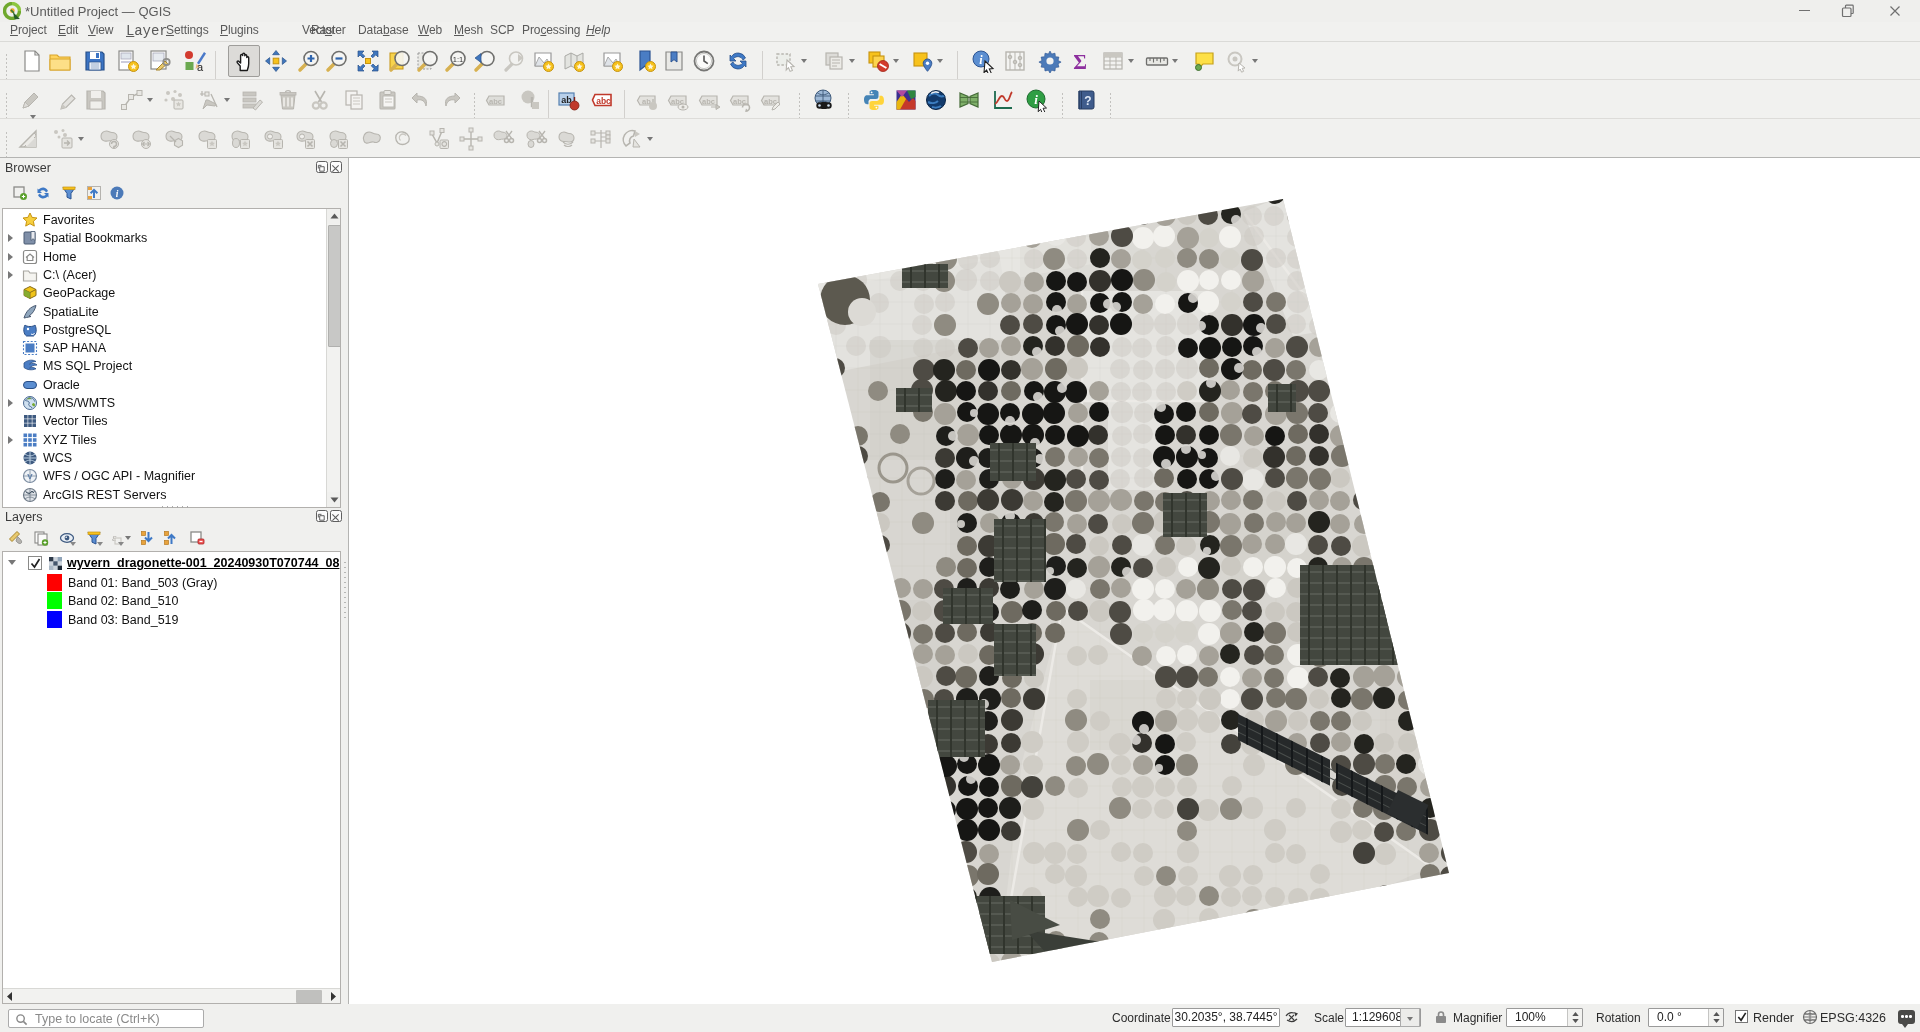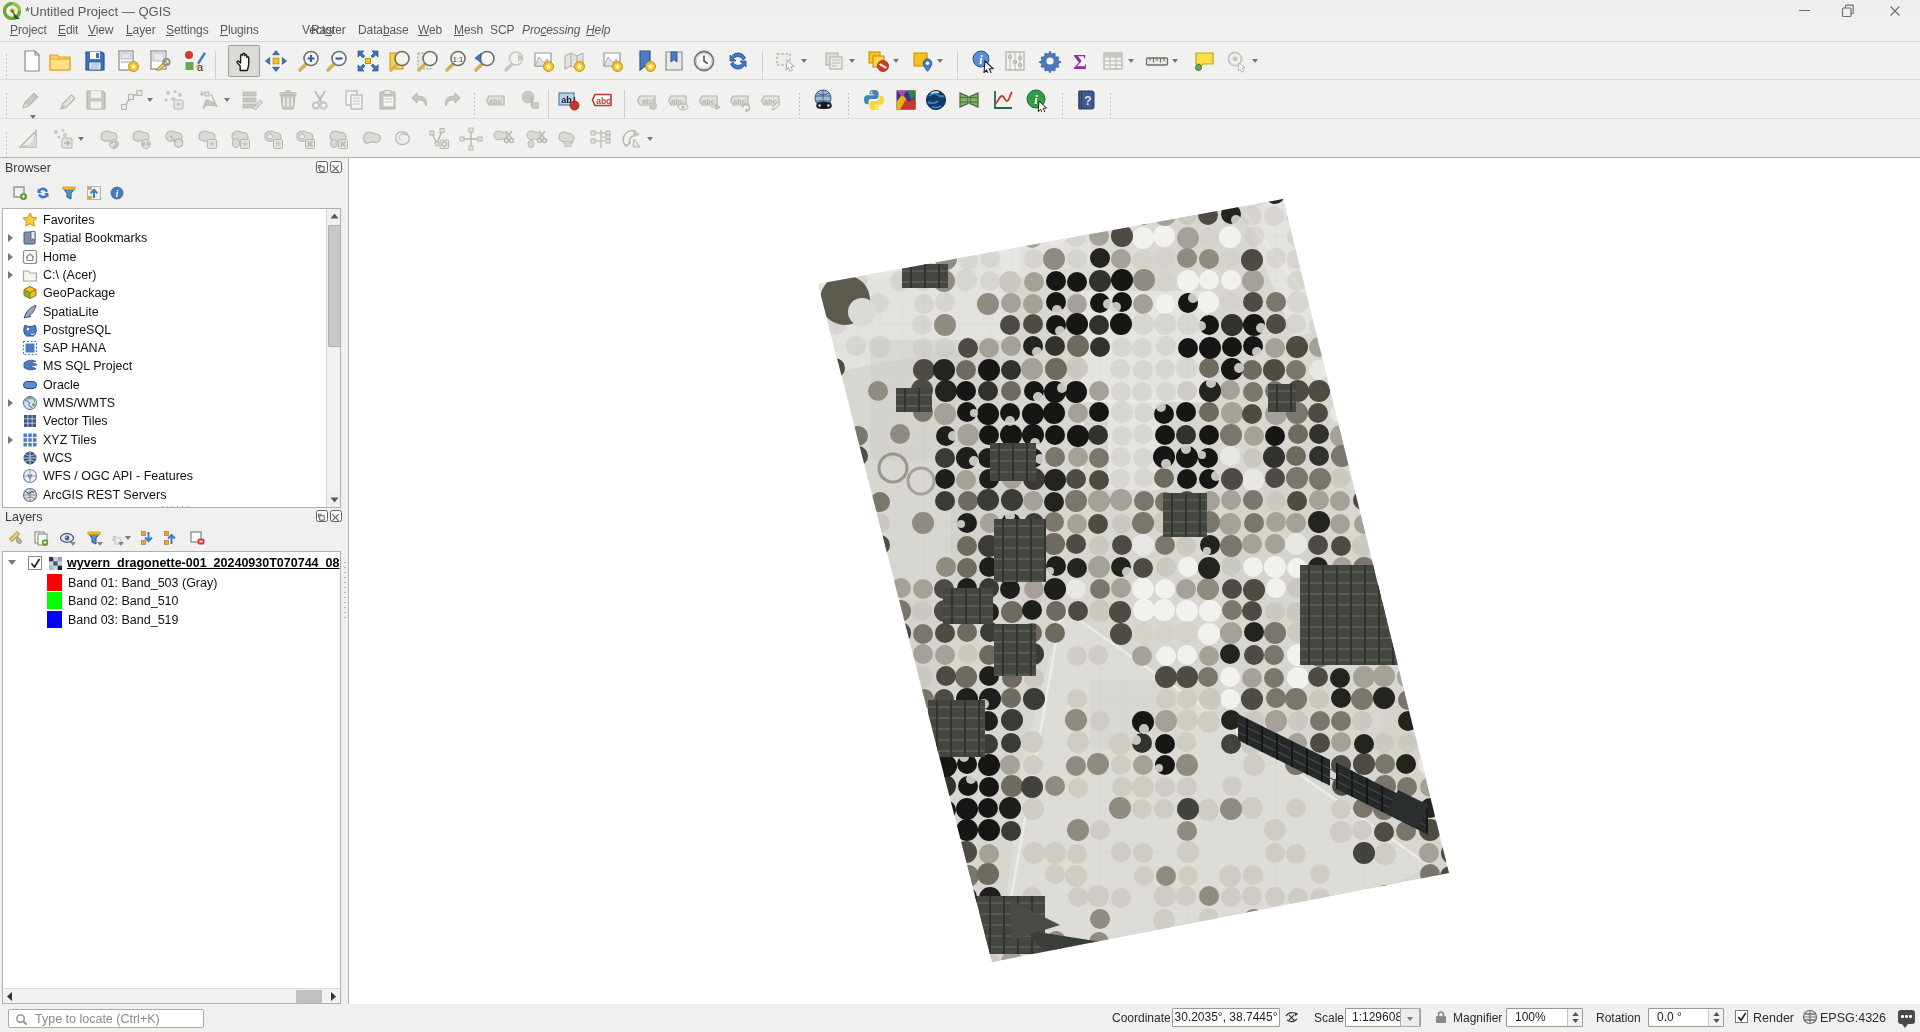--- a/index.html
+++ b/index.html
@@ -36,30 +36,30 @@
       <path d="M4.5 4 V2 a0.8 0.8 0 0 1 .8-.8 H11.4 a0.8 0.8 0 0 1 .8.8 V8.7 a0.8 0.8 0 0 1-.8.8 H10" fill="none" stroke="#707070" stroke-width="1.2"></path>
     </svg>
  <svg class="abs" style="left:1889px;top:5px" width="12" height="12">
       <path d="M1.5 1.5 L10.5 10.5 M10.5 1.5 L1.5 10.5" stroke="#707070" stroke-width="1.2"></path>
     </svg>
 </div>
 <div class="abs" style="left:0;top:22px;width:1920px;height:20px;background:#f1f1ef;border-bottom:1px solid #dadad7;">
     <div class="abs" style="left:10px;top:1px;font-size:12px;color:#595959;letter-spacing:-0.1px;"><u>P</u>roject</div>
     <div class="abs" style="left:58px;top:1px;font-size:12px;color:#595959;letter-spacing:-0.1px;text-align:right;"><u>E</u>dit</div>
     <div class="abs" style="left:88px;top:1px;font-size:12px;color:#595959;letter-spacing:-0.1px;"><u>V</u>iew</div>
-    <div class="abs" style="left:126px;top:1px;font-size:12px;color:#595959;letter-spacing:-0.1px;"><u>L</u>ayer</div>
+    <div class="abs" style="left:126px;top:1px;font-size:14px;color:#595959;letter-spacing:-0.1px;font-family:Liberation Mono, monospace;"><u>L</u>ayer</div>
     <div class="abs" style="left:166px;top:1px;font-size:12px;color:#595959;letter-spacing:-0.1px;"><u>S</u>ettings</div>
     <div class="abs" style="left:220px;top:1px;font-size:12px;color:#595959;letter-spacing:-0.1px;"><u>P</u>lugins</div>
     <div class="abs" style="left:267px;top:1px;font-size:12px;color:#595959;letter-spacing:-0.1px;margin-left:35px;">Vect<u>o</u>r</div>
     <div class="abs" style="left:311px;top:1px;font-size:12px;color:#595959;letter-spacing:-0.1px;">Ra<u>s</u>ter</div>
     <div class="abs" style="left:358px;top:1px;font-size:12px;color:#595959;letter-spacing:-0.1px;">Data<u>b</u>ase</div>
     <div class="abs" style="left:418px;top:1px;font-size:12px;color:#595959;letter-spacing:-0.1px;"><u>W</u>eb</div>
     <div class="abs" style="left:454px;top:1px;font-size:12px;color:#595959;letter-spacing:-0.1px;"><u>M</u>esh</div>
     <div class="abs" style="left:490px;top:1px;font-size:12px;color:#595959;letter-spacing:-0.1px;">SCP</div>
-    <div class="abs" style="left:522px;top:1px;font-size:12px;color:#595959;letter-spacing:-0.1px;font-style:italic;">Pro<u>c</u>essing</div>
+    <div class="abs" style="left:522px;top:1px;font-size:12px;color:#595959;letter-spacing:-0.1px;">Pro<u>c</u>essing</div>
     <div class="abs" style="left:586px;top:1px;font-size:12px;color:#595959;letter-spacing:-0.1px;font-style:italic;"><u>H</u>elp</div>
   </div>
 <div class="abs" style="left:0;top:42px;width:1920px;height:116px;background:#f1f1ef;">
     <div class="abs" style="left:0;top:37px;width:1920px;height:1px;background:#dddcd9;"></div>
     <div class="abs" style="left:0;top:76px;width:1920px;height:1px;background:#dddcd9;"></div>
     <div class="abs" style="left:0;top:115px;width:1920px;height:1px;background:#b4b4b2;"></div>
     <div class="hdl" style="left:4px;top:11px;height:26px;"></div>
     <div class="ic" style="left:20px;top:7px">
       <svg viewBox="0 0 24 24">
         <path d="M5 2 H15 L19 6 V22 H5 Z" fill="#fff" stroke="#8a8a88" stroke-width="1.2"></path>
@@ -916,21 +916,21 @@
         <span class="lbl">WCS</span>
       </div>
       <div class="ticon" style="top:259.2px">
         <svg width="16" height="16" viewBox="0 0 16 16">
           <circle cx="8" cy="8" r="6.5" fill="#eef2f6" stroke="#7a8ba0" stroke-width="1.2"></circle>
           <path d="M1.5 8 h13 M8 1.5 v13" stroke="#7a8ba0" stroke-width=".8"></path>
           <text x="8" y="11" font-size="8" text-anchor="middle" fill="#5a7ba5" font-weight="bold" font-family="Liberation Sans">V</text>
         </svg>
       </div>
       <div class="trow" style="top:258.2px;">
-        <span class="lbl">WFS / OGC API - Features</span>
+        <span class="lbl">WFS / OGC API - Magnifier</span>
       </div>
       <div class="ticon" style="top:277.5px">
         <svg width="16" height="16" viewBox="0 0 16 16">
           <circle cx="8" cy="8" r="6.5" fill="#dfe3e8" stroke="#6f7b88" stroke-width="1.2"></circle>
           <path d="M1.5 8 h13 M8 1.5 v13 M3 4 c3 2.5 7 2.5 10 0 M3 12 c3-2.5 7-2.5 10 0" stroke="#6f7b88" stroke-width=".8" fill="none"></path>
           <path d="M4 5 l3 2 3-3 2 2" stroke="#4a5a6a" fill="none"></path>
         </svg>
       </div>
       <div class="trow" style="top:276.5px;">
         <span class="lbl">ArcGIS REST Servers</span>

